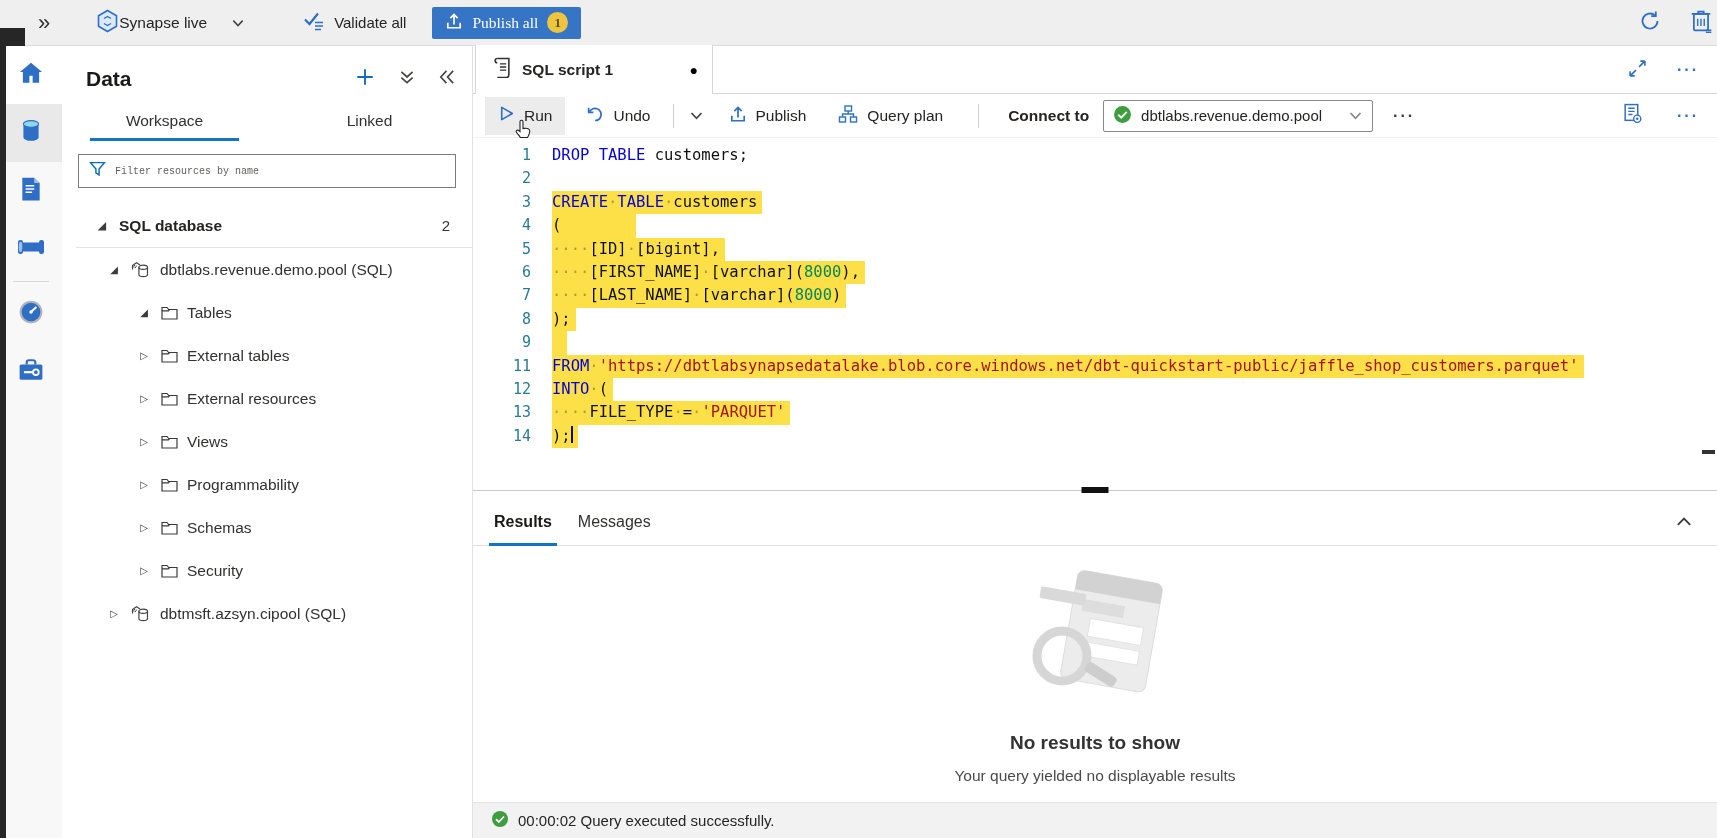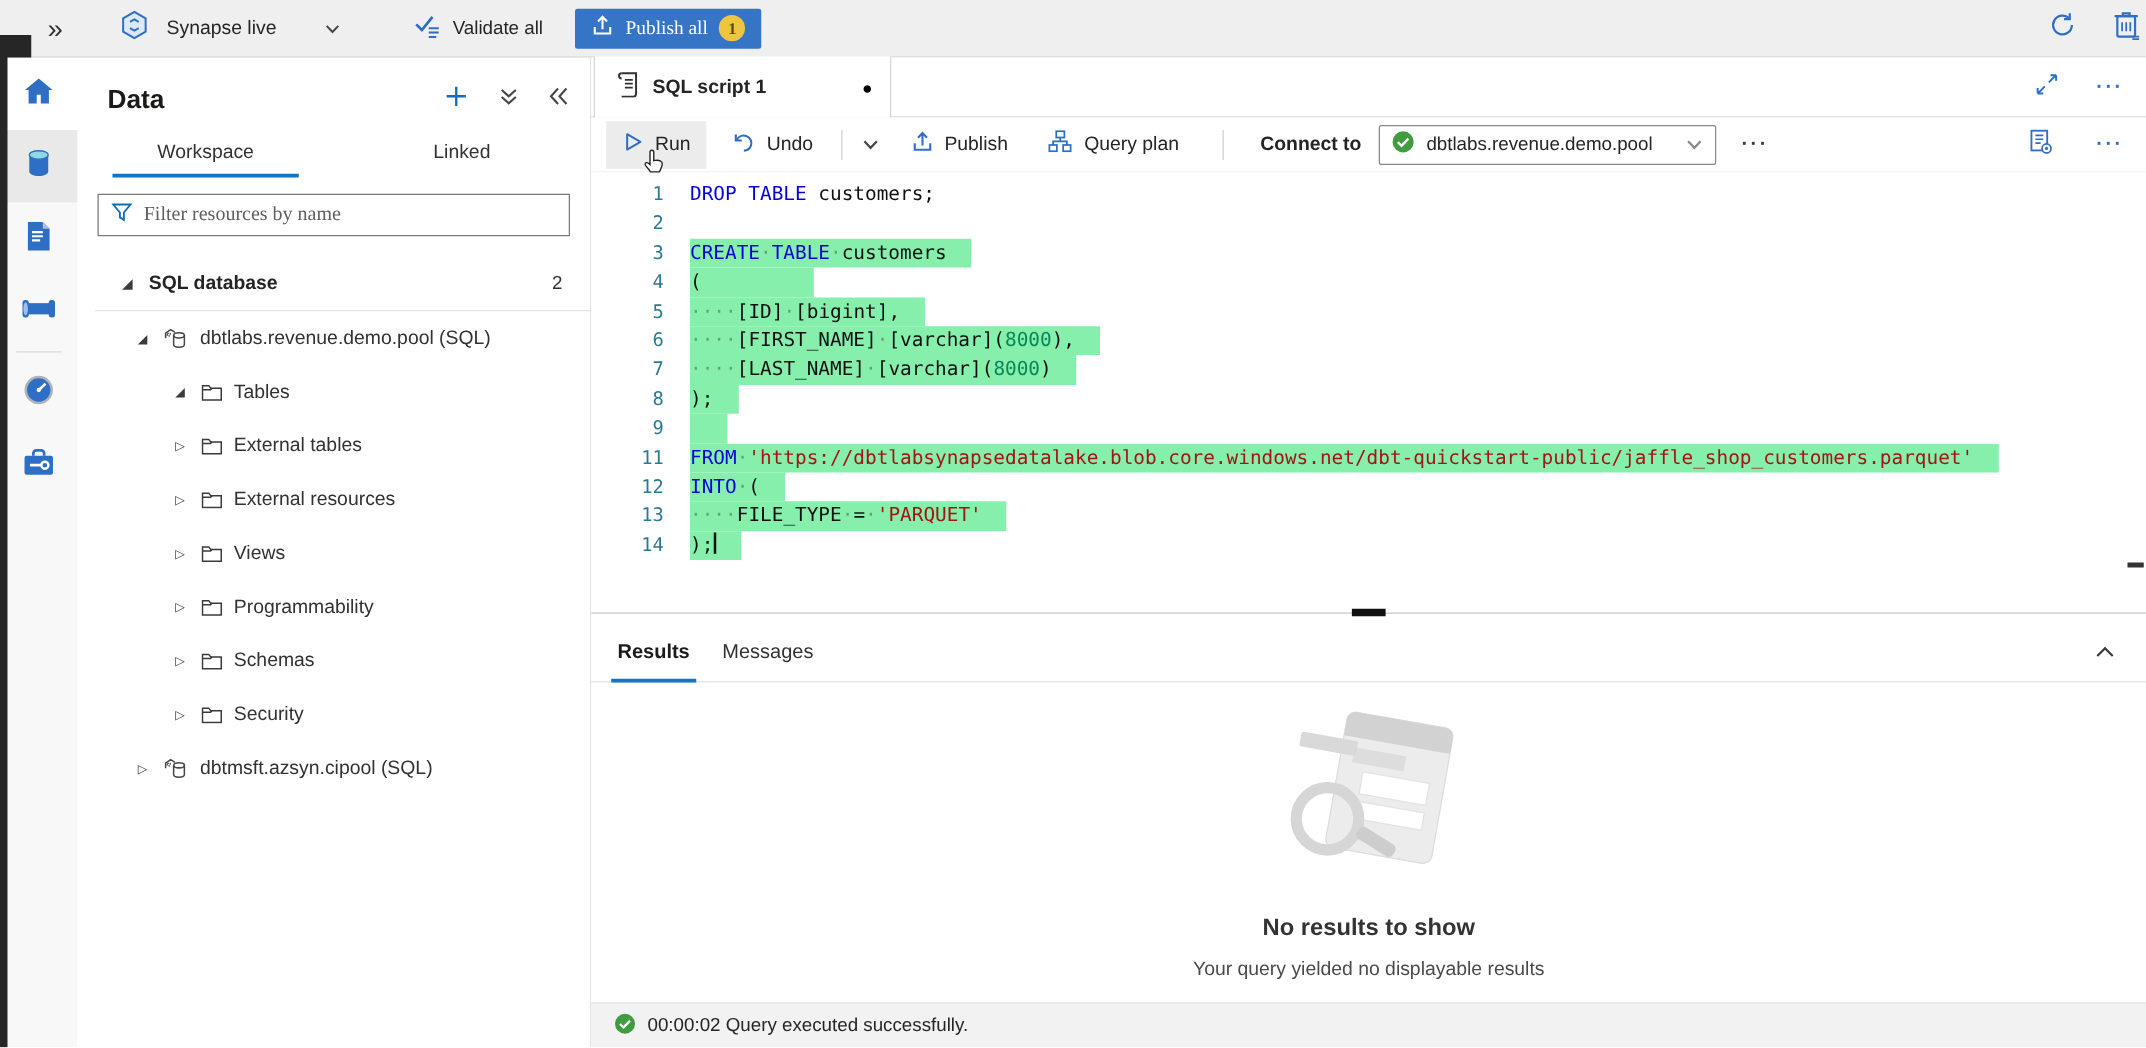--- a/index.html
+++ b/index.html
@@ -3,21 +3,21 @@
 <meta charset="utf-8">
 <style>
 *{margin:0;padding:0;box-sizing:border-box}
 body{font-family:"Liberation Sans",sans-serif;background:#fff}
 .app{position:relative;width:1717px;height:838px;overflow:hidden;background:#fff;color:#252423}
 .dark-strip{position:absolute;left:0;top:28px;bottom:0;width:6px;background:#262626;z-index:9}
 .dark-stub{position:absolute;left:0;top:28px;width:25px;height:18px;background:#262626;z-index:9}
 
 .topbar{height:46px;background:#efefef;display:flex;align-items:center;position:relative;border-bottom:1px solid #dcdcdc}
 .chev-expand{margin-left:38px;font-size:22px;color:#333;line-height:1}
-.mode{display:flex;align-items:center;gap:14px;margin-left:46px;font-size:15.5px;color:#252423}
+.mode{display:flex;align-items:center;gap:0;margin-left:46px;font-size:15.5px;color:#252423}
 .mode .mchev{margin-left:24px;display:flex}
 .validate{display:flex;align-items:center;gap:9px;margin-left:58px;font-size:15px}
 .publish-btn{display:flex;align-items:center;gap:9px;margin-left:26px;height:32px;padding:0 13px;background:#3674c5;border:none;border-radius:2px;color:#fff;font-size:15.5px;font-family:Liberation Serif, serif}
 .badge{width:21px;height:21px;border-radius:50%;background:#eec53e;color:#5c4a09;font-size:13px;font-weight:bold;display:flex;align-items:center;justify-content:center}
 .topbar-right{margin-left:auto;display:flex;align-items:center;gap:28px;margin-right:4px}
 .body-row{display:flex;height:792px}
 
 .rail{width:62px;background:#f8f8f8;display:flex;flex-direction:column;align-items:center}
 .rail-btn{width:62px;height:58px;display:flex;align-items:center;justify-content:center}
 .rail-btn.home{background:#fff}
@@ -25,21 +25,21 @@
 .rail-divider{width:36px;border-top:1px solid #d8d8d8;margin:3px 0}
 
 .data-panel{width:411px;background:#fff;border-right:1px solid #e1e1e1;display:flex;flex-direction:column}
 .dp-header{display:flex;align-items:center;padding:20px 16px 4px 24px}
 .dp-title{font-size:21px;font-weight:bold;color:#1b1a19}
 .dp-actions{margin-left:auto;display:flex;align-items:center;gap:22px}
 .dp-tabs{display:flex;margin-top:6px}
 .dp-tab{flex:1;text-align:center;font-size:15.5px;padding:10px 0 11px;position:relative;color:#323130}
 .dp-tab.active::after{content:"";position:absolute;left:28px;right:28px;bottom:0;height:3px;background:#1373c4}
 .dp-filter{display:flex;align-items:center;gap:9px;padding:0 10px;border:1px solid #7a7a7a;margin:13px 16px 12px;height:34px}
-.dp-filter input{border:none;outline:none;font-size:16px;color:#444;flex:1;font-family:Liberation Serif, serif;background:transparent}
+.dp-filter input{border:none;outline:none;font-size:10px;color:#444;flex:1;font-family:Liberation Mono, monospace;background:transparent}
 .dp-filter input::placeholder{color:#605e5c}
 .tree{flex:1;overflow:hidden;padding-top:4px}
 .tree-row{display:flex;align-items:center;height:43px;font-size:15.5px;color:#323130}
 .twisty{width:16px;font-size:10px;color:#3b3b3b;text-align:center;flex:none}
 .section-row{padding-left:32px;font-weight:bold;font-size:15.5px;color:#252423;gap:9px}
 .sec-count{margin-left:auto;margin-right:22px;font-weight:normal;font-size:15px;color:#323130}
 .tree-divider{border-top:1px solid #e3e3e3;margin-left:14px}
 .level1{padding-left:44px;gap:9px}
 .level2{padding-left:74px;gap:9px}
 .node-icon{display:flex;flex:none}
@@ -57,21 +57,21 @@
 .tb-sep{width:1px;height:24px;background:#d0d0d0;margin:0 9px}
 .connect-label{font-weight:bold;margin:0 14px 0 20px}
 .pool-box{display:flex;align-items:center;gap:9px;height:32px;border:1px solid #8a8886;border-radius:2px;padding:0 9px;min-width:270px;font-size:15px;color:#252423}
 .pool-box .pchev{margin-left:auto;display:flex}
 .toolbar-right{position:absolute;right:18px;display:flex;align-items:center;gap:34px}
 
 .editor{height:352px;position:relative;font-family:"DejaVu Sans Mono",monospace;font-size:15.5px;padding-top:6px;background:#fff;overflow:hidden}
 .code-line{display:flex;height:23.4px;line-height:23.4px}
 .gutter{width:58px;text-align:right;color:#2a7a96;flex:none;font-size:15px}
 .code-content{padding-left:21px;white-space:pre}
-.sel{background:#86efac;display:inline-block;padding-right:20px}
+.sel{background:#fde047;display:inline-block;padding-right:5px}
 .tok-kw{color:#0500d6}.tok-pl{color:#101010}.tok-num{color:#098658}
 .tok-str{color:#a31515}.tok-strlink{color:#a31515;}
 .ws{color:rgba(40,40,40,.38)}
 .caret{display:inline-block;width:2px;height:17px;background:#111;vertical-align:-2px}
 .ruler-mark{position:absolute;right:2px;top:312px;width:13px;height:4px;background:#333}
 .splitter{height:8px;border-top:1px solid #c9c9c9;position:relative;background:#fff}
 .drag-handle{position:absolute;left:50%;transform:translateX(-50%);top:-4px;width:27px;height:6px;background:#111}
 
 .results-header{height:48px;display:flex;align-items:center;border-bottom:1px solid #e1e1e1;padding-left:8px;position:relative;background:#fff}
 .r-tab{font-size:16px;padding:0 13px;height:48px;display:flex;align-items:center;position:relative;color:#323130}

